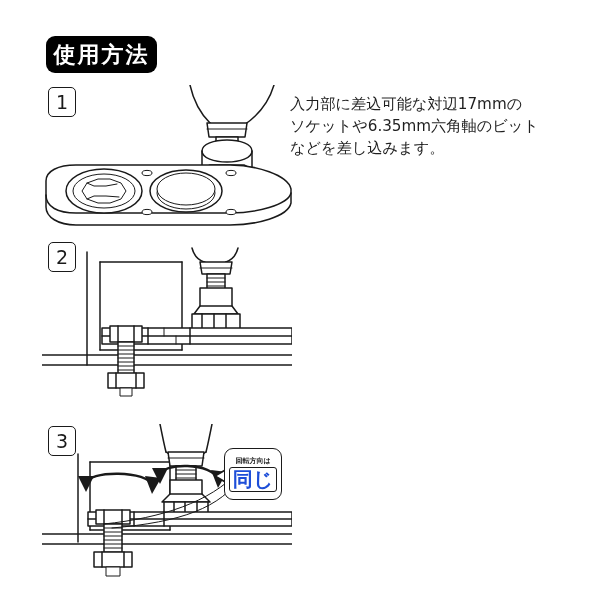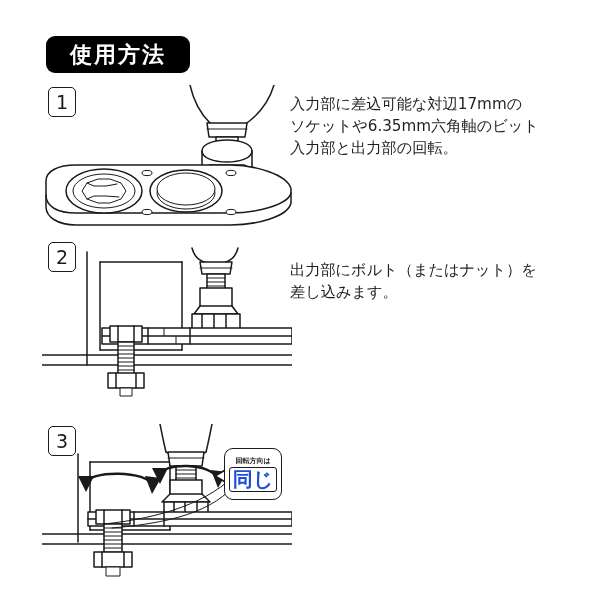--- a/index.html
+++ b/index.html
@@ -21,21 +21,21 @@
     width: 600px;
     height: 600px;
     background: #ffffff;
   }
 
   
   .header-badge {
     position: absolute;
     left: 46px;
     top: 36px;
-    width: 144px;
+    width: 111px;
     height: 37px;
     background: #000000;
     border-radius: 9px;
     display: flex;
     align-items: center;
     justify-content: center;
   }
   .header-badge-label {
     color: #ffffff;
     font-size: 22px;
@@ -220,21 +220,21 @@
           <ellipse class="fillw-t" cx="105" cy="88" rx="5" ry="2.6"></ellipse>
           <ellipse class="fillw-t" cx="105" cy="127" rx="5" ry="2.6"></ellipse>
           <ellipse class="fillw-t" cx="189" cy="88" rx="5" ry="2.6"></ellipse>
           <ellipse class="fillw-t" cx="189" cy="127" rx="5" ry="2.6"></ellipse>
         </g>
       </svg>
     </div>
 
     <div class="step-text">入力部に差込可能な対辺17mmの
 ソケットや6.35mm六角軸のビット
-入力部と出力部の回転。</div>
+などを差し込みます。</div>
   </div>
 
   <div class="step" id="step-2">
 
     <div class="step-number-box">
       <span class="step-number-label">2</span>
     </div>
 
     <div class="step-figure">
       <svg width="250" height="160" viewBox="0 0 250 160" aria-hidden="true">
@@ -303,22 +303,20 @@
 
           <path class="fillw" d="M66 133 L102 133 L102 148 L66 148 Z"></path>
           <path class="ln" d="M74 133 L74 148"></path>
           <path class="ln" d="M94 133 L94 148"></path>
 
           <path class="fillw-t" d="M78 148 L90 148 L90 156 L78 156 Z"></path>
         </g>
       </svg>
     </div>
 
-    <div class="step-text">出力部にボルト（またはナット）を
-差し込みます。</div>
   </div>
 
   <div class="step" id="step-3">
 
     <div class="step-number-box">
       <span class="step-number-label">3</span>
     </div>
 
     <div class="step-figure">
       <svg width="250" height="165" viewBox="0 0 250 165" aria-hidden="true">

